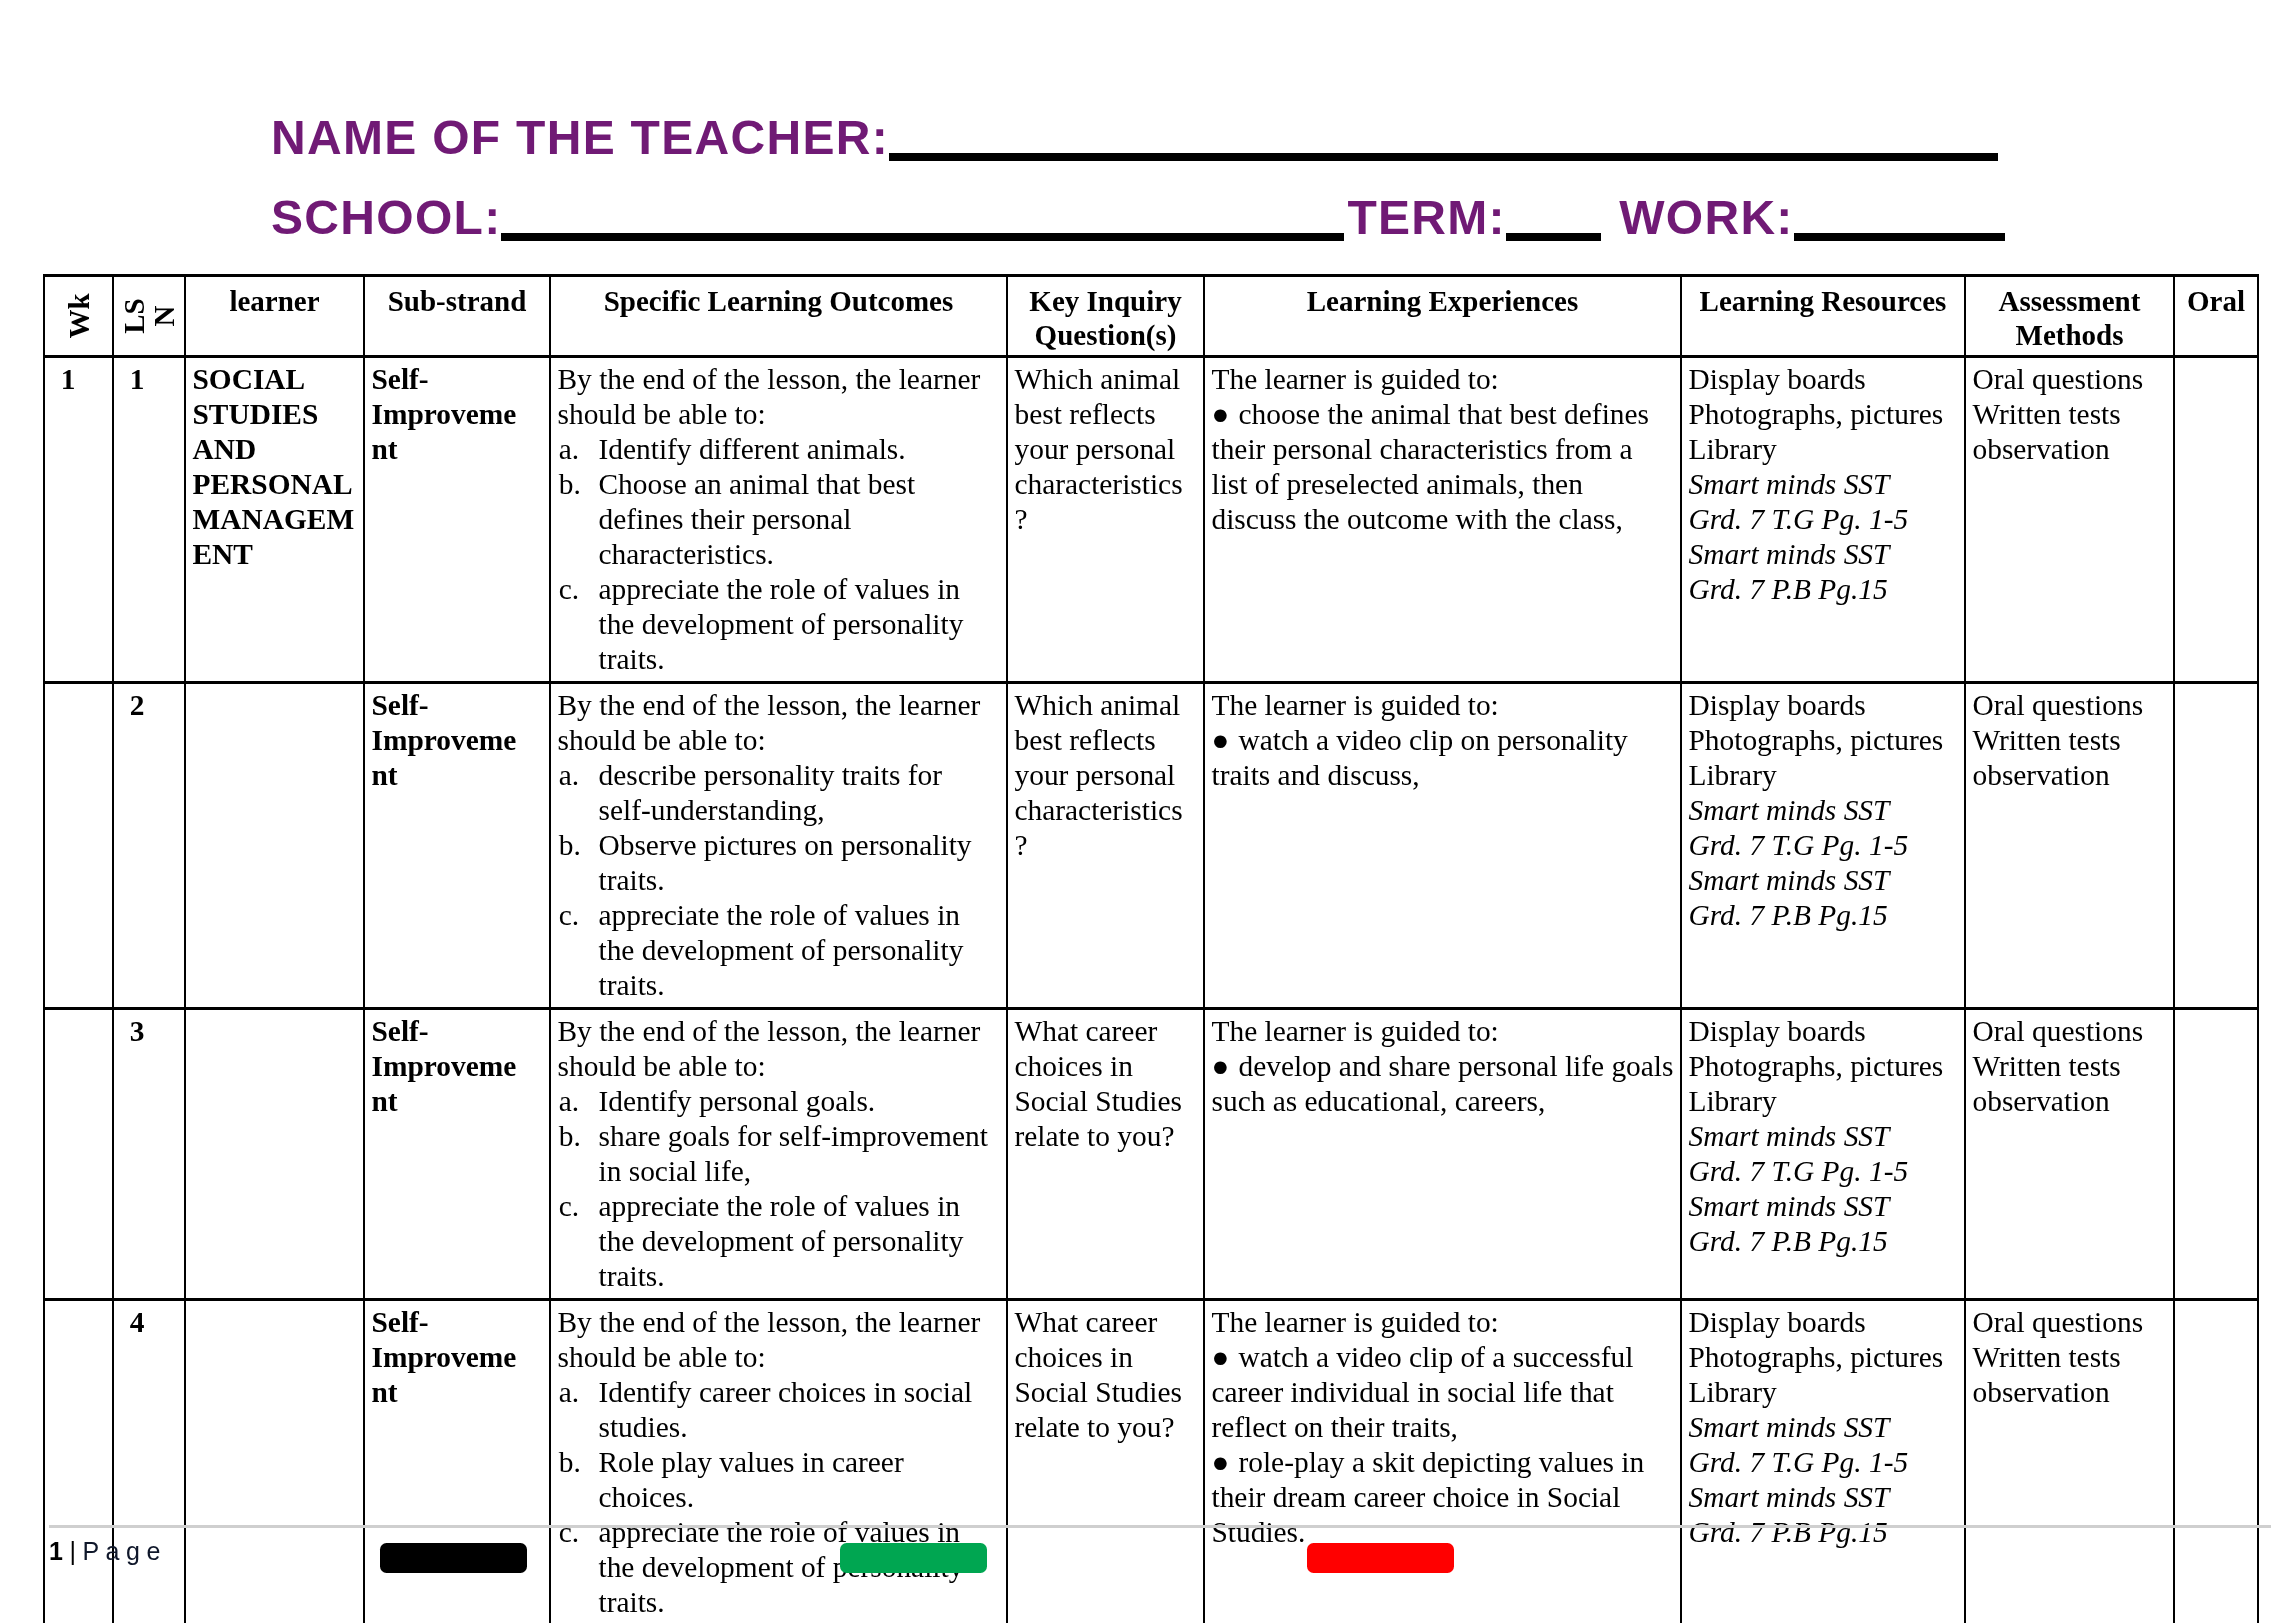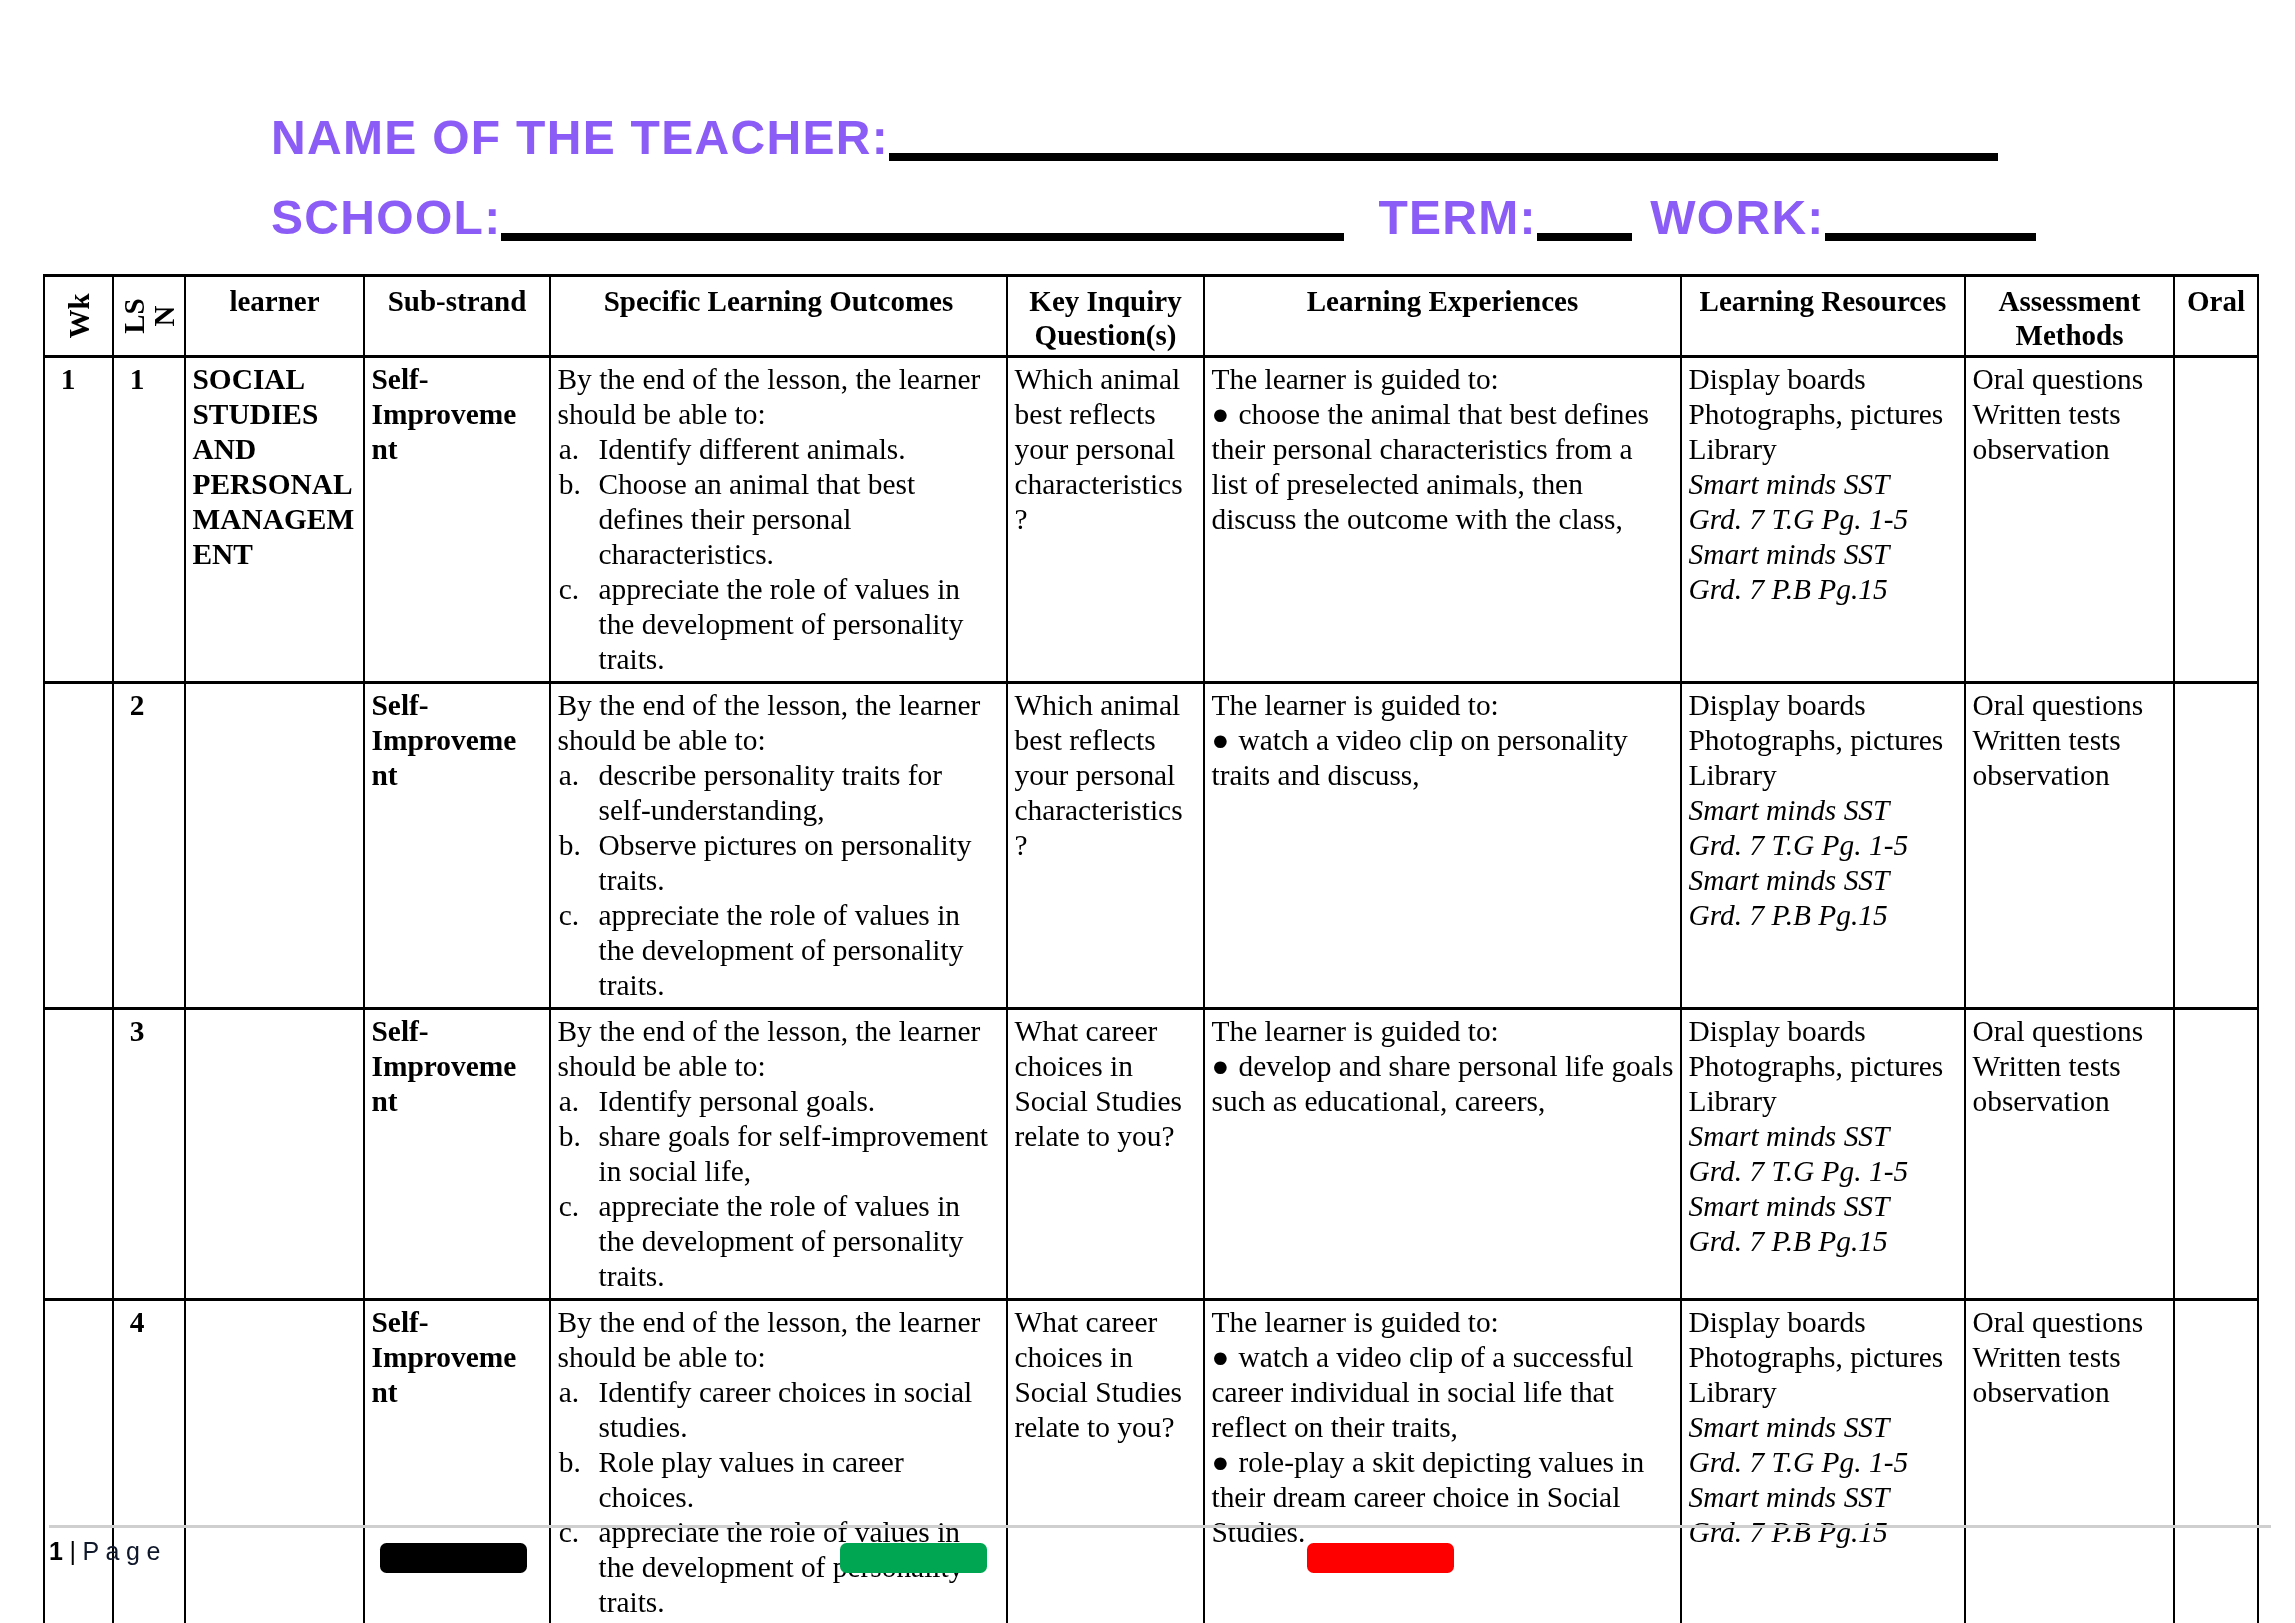--- a/index.html
+++ b/index.html
@@ -12,24 +12,24 @@
   .title {
     position:absolute; left:0; right:0; top:26px; text-align:center;
     font-family:"Liberation Sans",sans-serif; font-weight:bold;
     font-size:52px; line-height:56px; letter-spacing:1.3px; color:#000;
   }
   .hline { position:absolute; white-space:nowrap; }
   .name-line { left:271px; top:111px; }
   .school-line { left:271px; top:191px; }
   .hlabel {
     font-family:"Liberation Sans",sans-serif; font-weight:bold;
-    font-size:48px; line-height:54px; letter-spacing:1.3px; color:#8b5cf6;
+    font-size:48px; line-height:54px; letter-spacing:1.3px; color:#701a75;
   }
   .blank { display:inline-block; height:7.2px; background:#000; vertical-align:-6.5px; }
-  .gap  { margin-left:34px; }
+  .gap  { margin-left:3px; }
   .gap2 { margin-left:18.3px; }
 
   
   #schemes {
     position:absolute; left:43px; top:274px; width:2214px;
     border-collapse:collapse; table-layout:fixed;
     font-family:"Liberation Serif",serif; font-size:29.4px; line-height:35px; color:#000;
   }
   #schemes th, #schemes td {
     border:2px solid #000; border-top-width:3.3px; border-bottom-width:3.3px;

